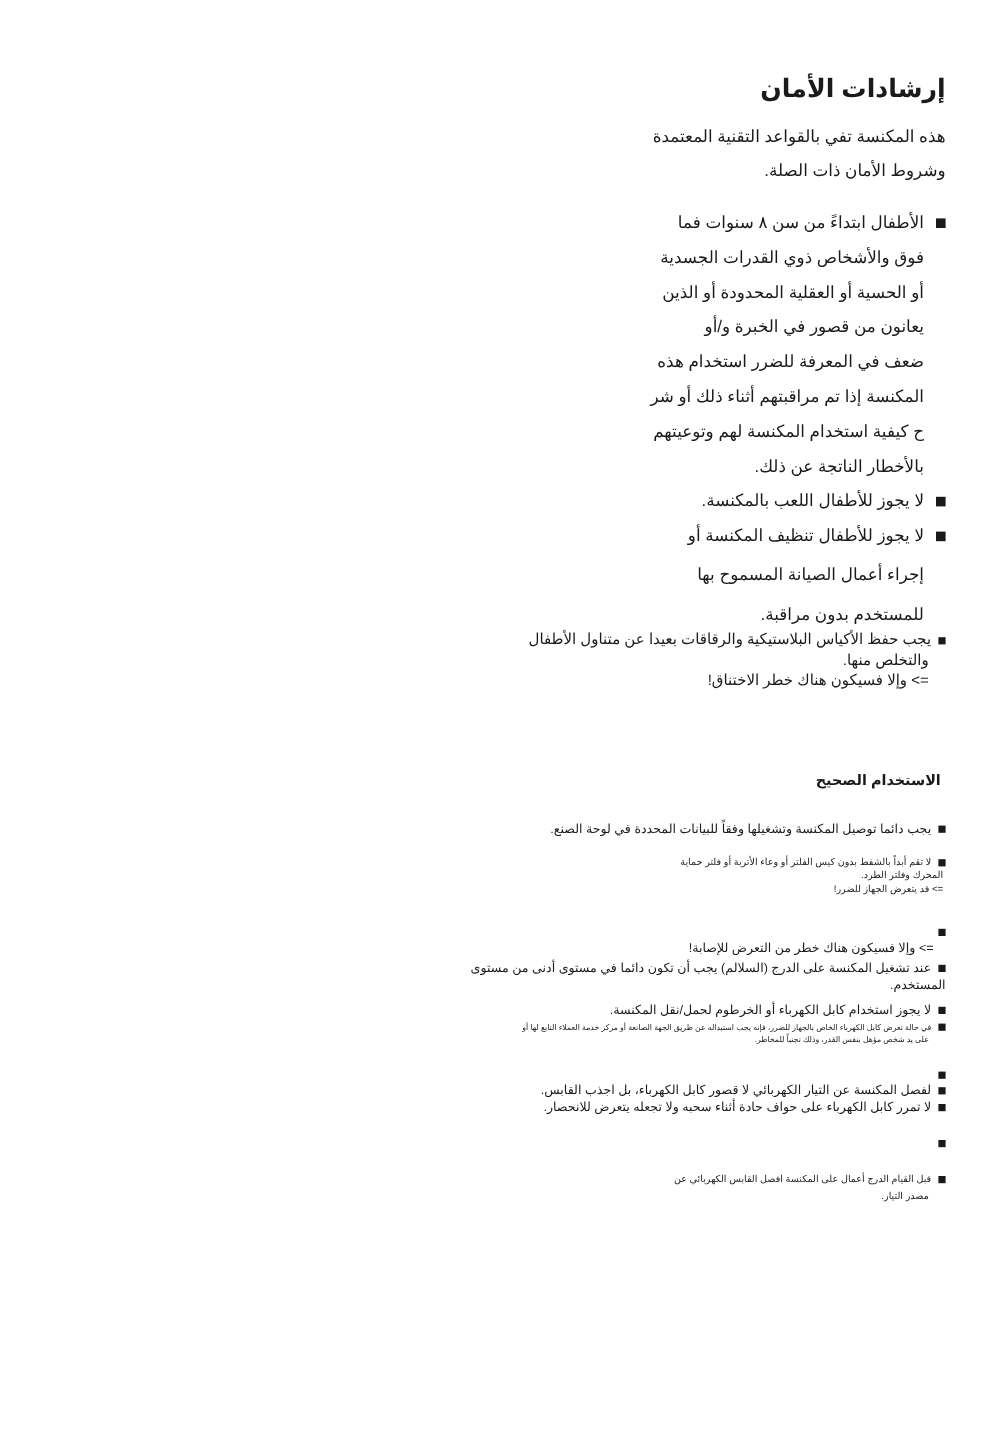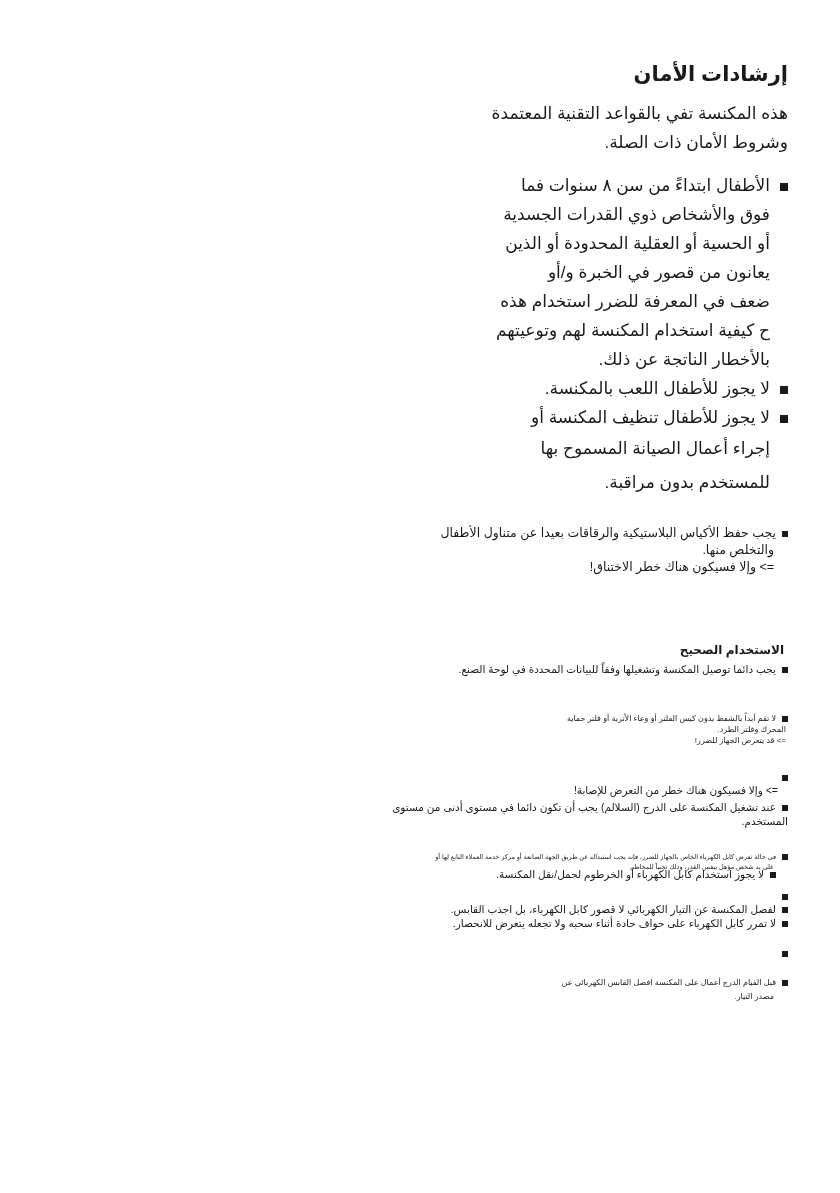--- a/index.html
+++ b/index.html
@@ -7,21 +7,21 @@
     width: 840px; height: 1193px; position: relative; overflow: hidden;
     font-family: "Liberation Sans", "DejaVu Sans", sans-serif; color: #1a1a1a;
   }
   .abs { position: absolute; direction: rtl; text-align: right; white-space: nowrap; }
   .bul {
     display: inline-block; width: 6px; height: 6px; background: #1a1a1a;
     margin-left: 6px; vertical-align: middle;
   }
   .bul.big { width: 8px; height: 8px; margin-left: 10px; }
   .h1 { font-size: 21px; font-weight: bold; }
-  .big { font-size: 17px; line-height: 29px; }
+  .big { font-size: 14px; line-height: 29px; }
   .med { font-size: 12.5px; line-height: 17px; }
   .sm { font-size: 10.5px; line-height: 14px; }
   .xs { font-size: 8px; line-height: 11px; }
   .h2 { font-size: 12px; font-weight: bold; }
   .line { display: block; }
 </style>
 </head>
 <body>
 
 <div class="abs h1" style="right:52px; top:62px;">إرشادات الأمان</div>
@@ -31,20 +31,21 @@
   <span class="line">وشروط الأمان ذات الصلة.</span>
 </div>
 
 <div class="abs big" style="right:52px; top:171px;">
   <span class="line"><span class="bul big"></span><span>الأطفال ابتداءً من سن ٨ سنوات فما</span></span>
   <div style="margin-right:18px;">
     <span class="line">فوق والأشخاص ذوي القدرات الجسدية</span>
     <span class="line">أو الحسية أو العقلية المحدودة أو الذين</span>
     <span class="line">يعانون من قصور في الخبرة و/أو</span>
     <span class="line">ضعف في المعرفة للضرر استخدام هذه</span>
+    <span class="line">المكنسة إذا تم مراقبتهم أثناء ذلك أو شر</span>
     <span class="line">ح كيفية استخدام المكنسة لهم وتوعيتهم</span>
     <span class="line">بالأخطار الناتجة عن ذلك.</span>
   </div>
   <span class="line"><span class="bul big"></span><span>لا يجوز للأطفال اللعب بالمكنسة.</span></span>
   <span class="line"><span class="bul big"></span><span>لا يجوز للأطفال تنظيف المكنسة أو</span></span>
   <div style="margin-right:18px; line-height:34px;">
     <span class="line">إجراء أعمال الصيانة المسموح بها</span>
     <span class="line">للمستخدم بدون مراقبة.</span>
   </div>
 </div>
@@ -52,21 +53,21 @@
 <div class="abs med" style="right:52px; top:525px;">
   <span class="line"><span class="bul"></span><span>يجب حفظ الأكياس البلاستيكية والرقاقات بعيدا عن متناول الأطفال</span></span>
   <div style="margin-right:14px;">
     <span class="line">والتخلص منها.</span>
     <span class="line">=&gt; وإلا فسيكون هناك خطر الاختناق!</span>
   </div>
 </div>
 
 <div class="abs h2" style="right:56px; top:643px;">الاستخدام الصحيح</div>
 
-<div class="abs sm" style="right:52px; top:662px;text-align:right;">
+<div class="abs sm" style="right:52px; top:684px;text-align:right;">
   <span class="bul"></span><span>يجب دائما توصيل المكنسة وتشغيلها وفقاً للبيانات المحددة في لوحة الصنع.</span>
 </div>
 
 <div class="abs xs" style="right:52px; top:713px;">
   <span class="line"><span class="bul"></span><span>لا تقم أبداً بالشفط بدون كيس الفلتر أو وعاء الأتربة أو فلتر حماية</span></span>
   <div style="margin-right:2px;">
     <span class="line">المحرك وفلتر الطرد.</span>
     <span class="line">=&gt; قد يتعرض الجهاز للضرر!</span>
   </div>
 </div>
@@ -77,21 +78,21 @@
 
 <div class="abs sm" style="right:62px; top:783px;">=&gt; وإلا فسيكون هناك خطر من التعرض للإصابة!</div>
 
 <div class="abs sm" style="right:52px; top:800px;">
   <span class="line"><span class="bul"></span><span>عند تشغيل المكنسة على الدرج (السلالم) يجب أن تكون دائما في مستوى أدنى من مستوى</span></span>
   <div style="margin-right:0;">
       <span class="line">المستخدم.</span>
     </div>
 </div>
 
-<div class="abs sm" style="right:64px; top:835px;margin-top:32px;">
+<div class="abs sm" style="right:52px; top:835px;">
   <span class="bul"></span><span>لا يجوز استخدام كابل الكهرباء أو الخرطوم لحمل/نقل المكنسة.</span>
 </div>
 
 <div class="abs" style="right:52px; top:852px; font-size:6.5px; line-height:10px;">
   <span class="line"><span class="bul"></span><span>في حالة تعرض كابل الكهرباء الخاص بالجهاز للضرر، فإنه يجب استبداله عن طريق الجهة الصانعة أو مركز خدمة العملاء التابع لها أو</span></span>
   <div style="margin-right:14px;">
       <span class="line">على يد شخص مؤهل بنفس القدر، وذلك تجنباً للمخاطر.</span>
     </div>
 </div>
 

